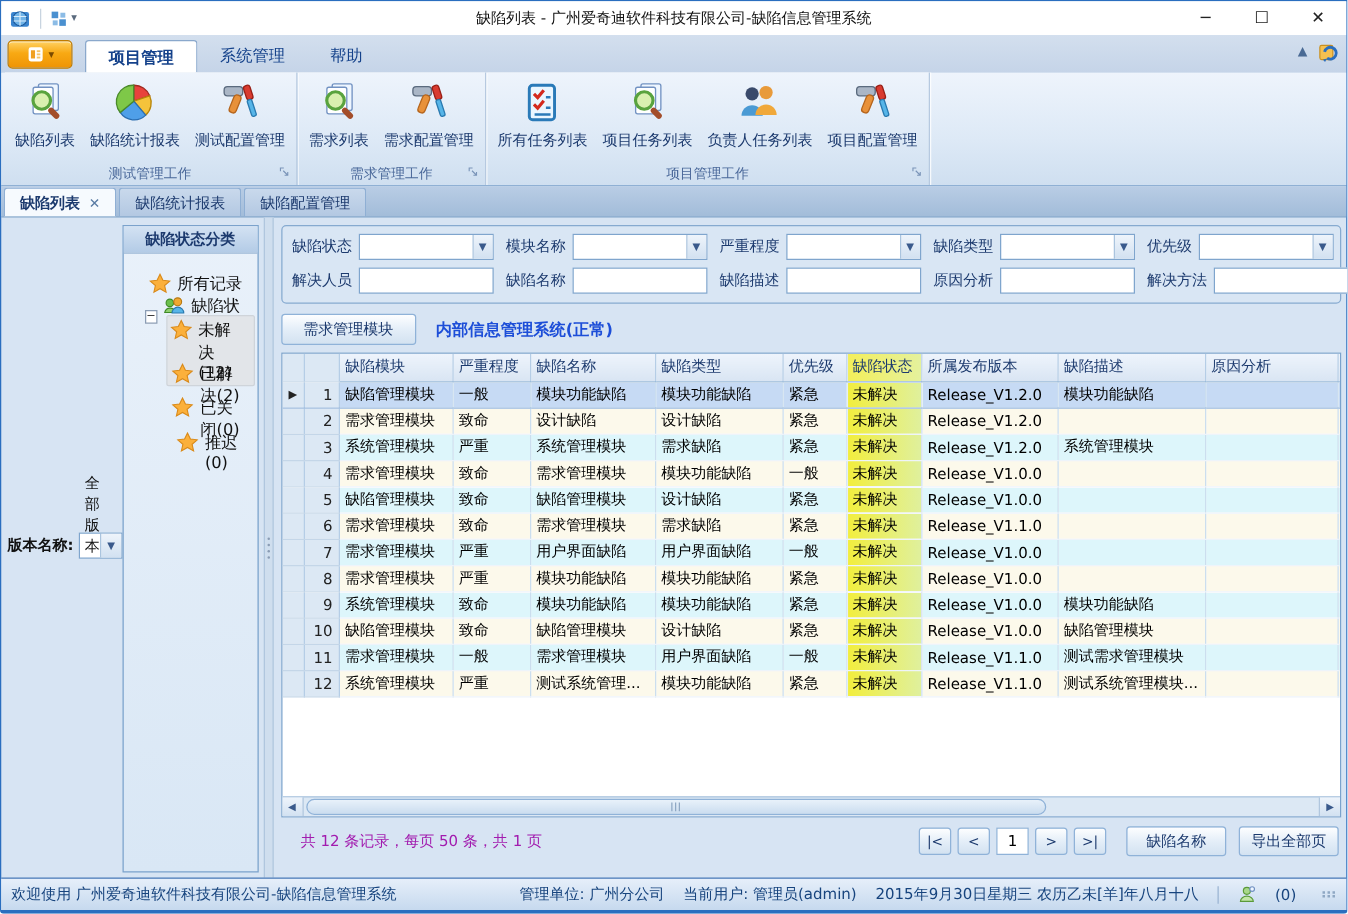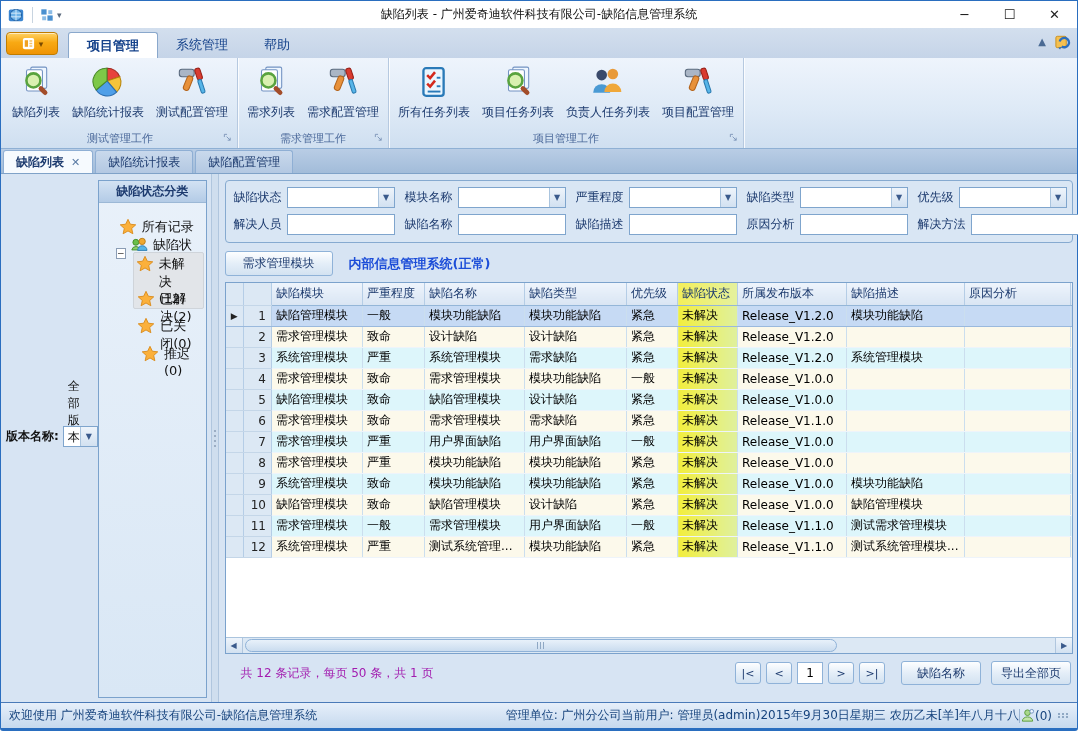--- a/index.html
+++ b/index.html
@@ -100,21 +100,21 @@
 
 .pager{margin-top:4px;flex:0 0 30px;display:flex;align-items:center;padding:0 2px;}
 .psummary{font-size:12px;color:#a21caf;margin-left:14px;}
 .pnav{margin-left:auto;display:flex;align-items:center;gap:5px;}
 .pbtn{width:26px;height:22px;font-size:11px;}
 .pinput{width:26px;height:22px;border:1px solid #8fb2d8;background:#fff;text-align:center;font-size:12px;outline:none;}
 .pexport{display:flex;gap:10px;margin-left:16px;}
 .pexport .btn{width:80px;height:24px;}
 
 .statusbar{flex:0 0 26px;border-top:1px solid #4a7ab8;background:linear-gradient(#e6effa,#c6d9ee);display:flex;align-items:center;padding:0 8px;font-size:12px;color:#17447e;}
-.sb-right{margin-left:auto;display:flex;align-items:center;}
+.sb-right{margin-left:auto;display:flex;align-items:center;gap:15px;}
 .sb-sep{width:1px;height:14px;background:#9ab4d2;}
 .sb-grip{display:grid;grid-template-columns:repeat(3,3px);grid-gap:1px;margin-left:6px;}
 .sb-grip i{width:2px;height:2px;background:#8fa8c4;}
 </style>
 </head>
 <body>
 
 <div class="window">
 
   <div class="titlebar">

